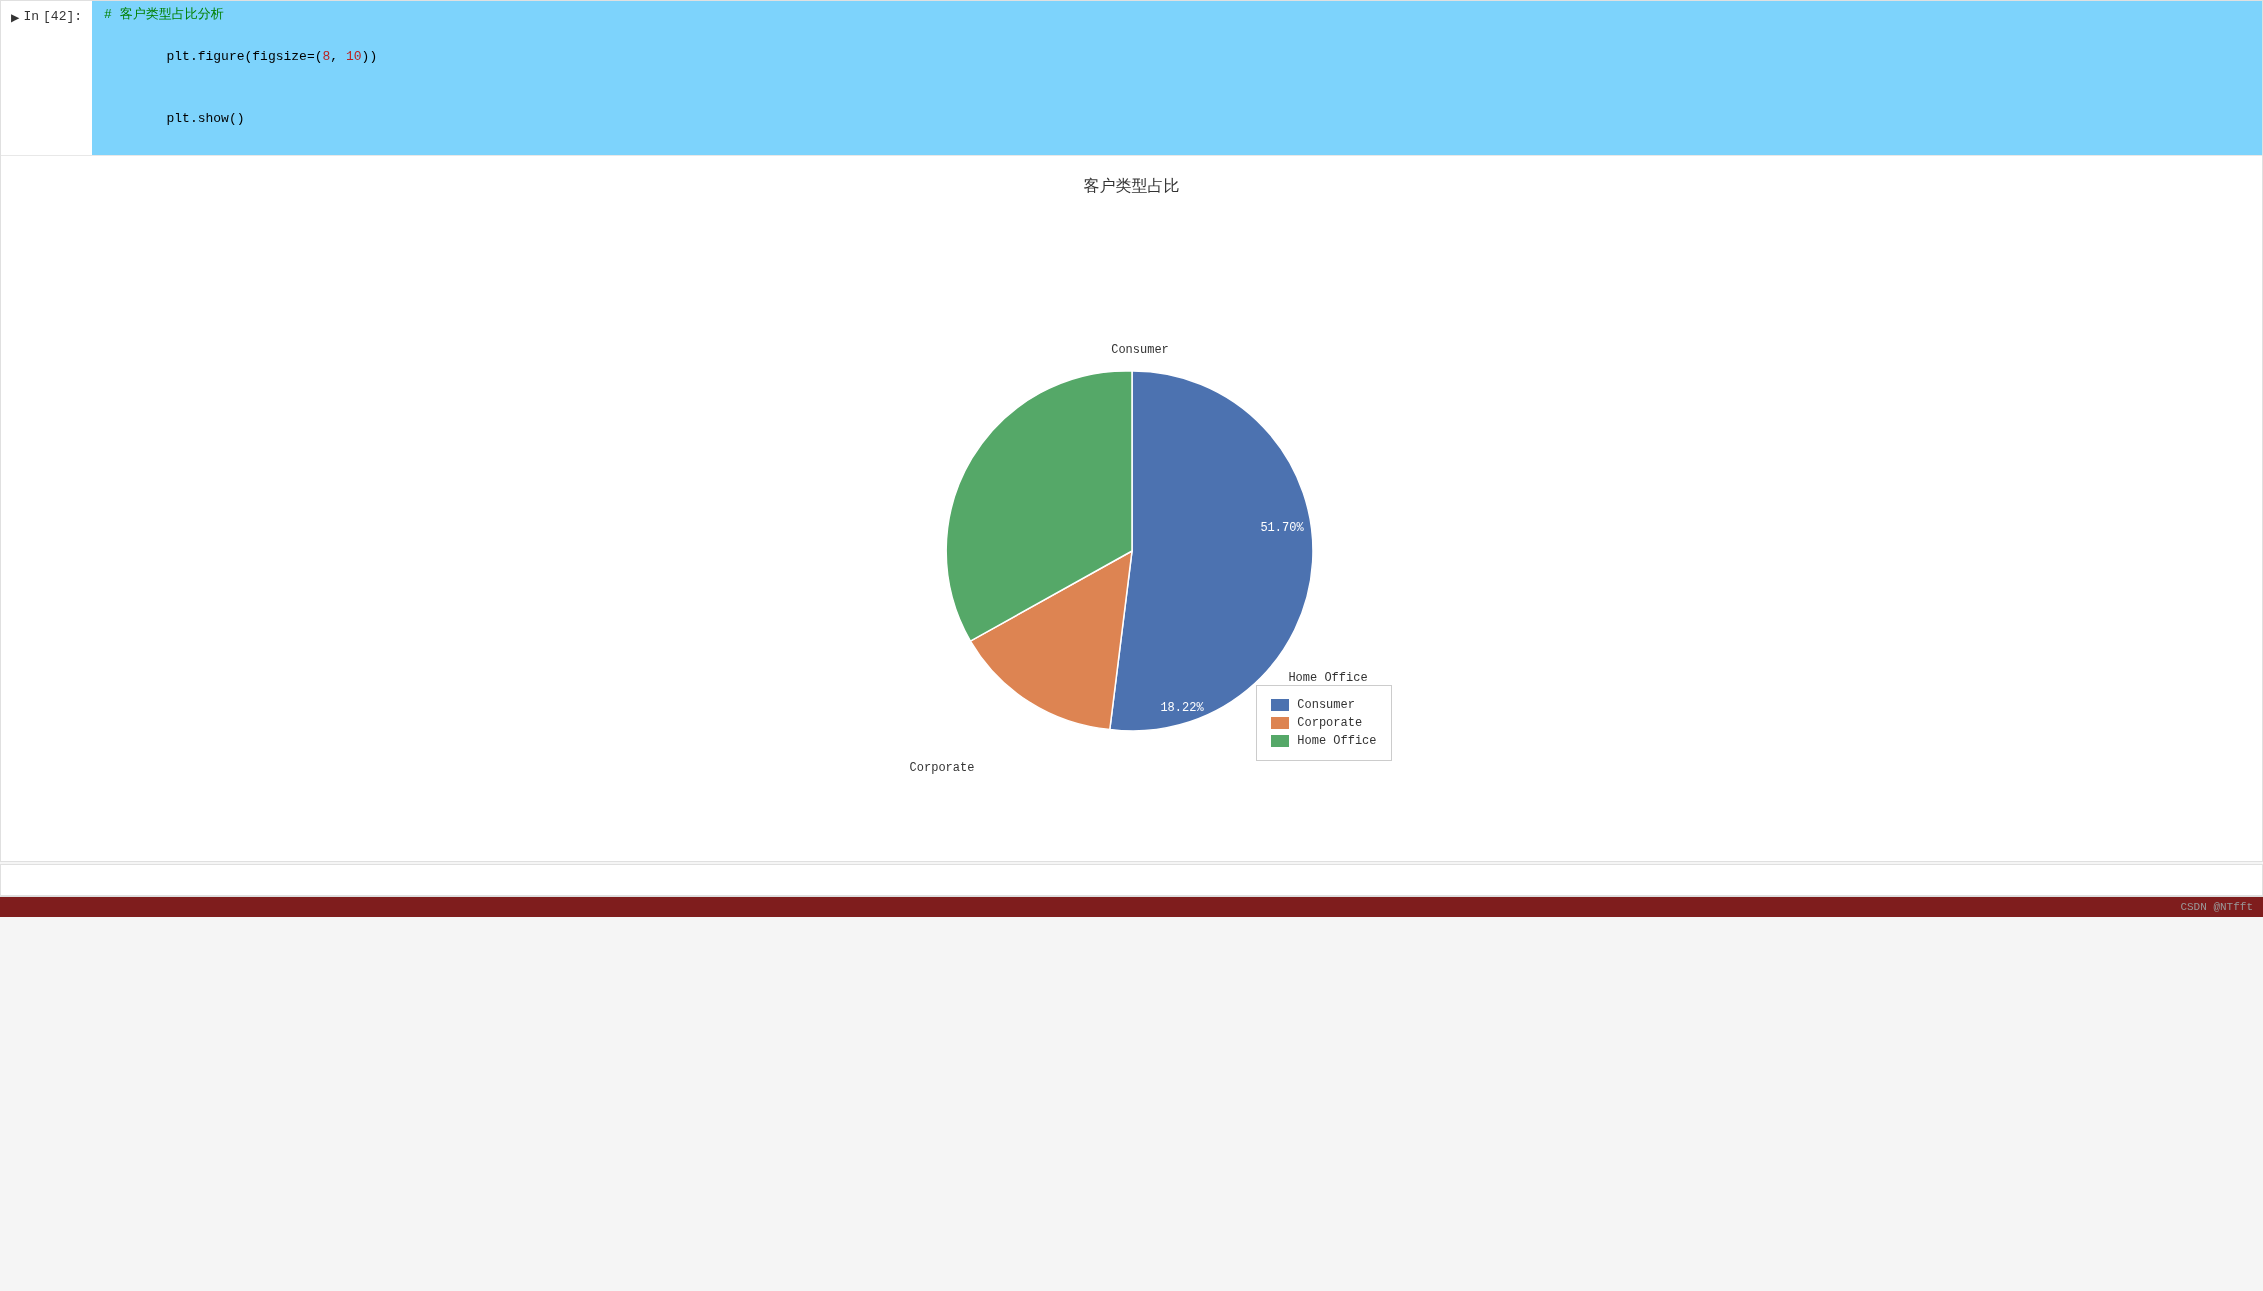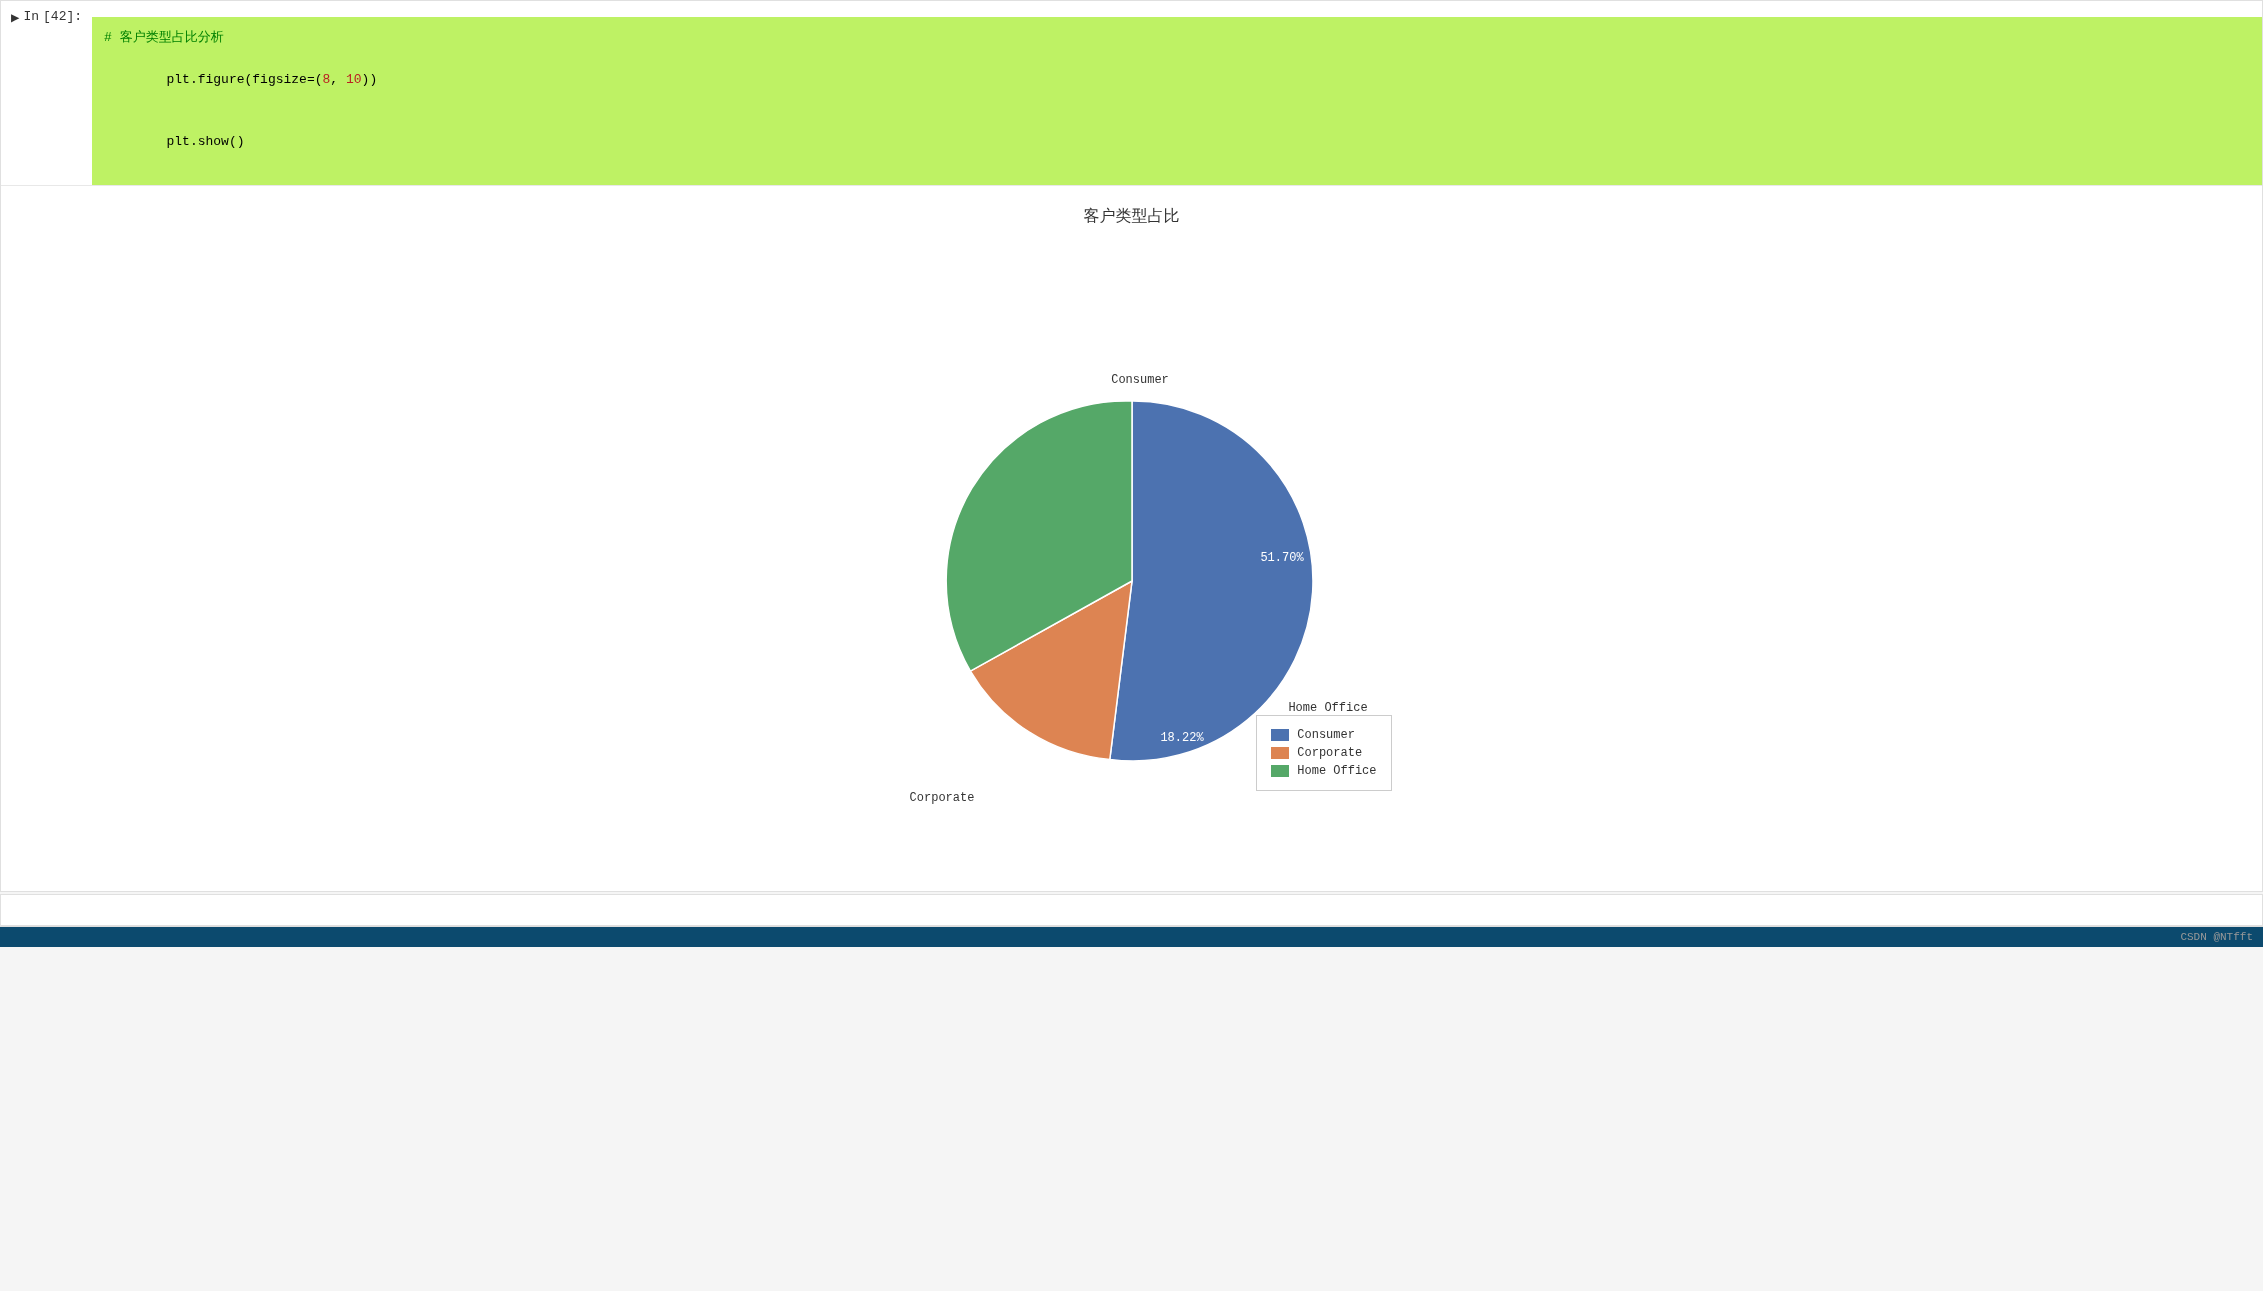--- a/index.html
+++ b/index.html
@@ -30,24 +30,23 @@
     }
     .run-icon {
       color: #333;
       font-size: 14px;
     }
     .cell-label {
       color: #333;
     }
     .code-area {
       flex: 1;
-      padding: 11px 12px;
-      background: #bef264;
+      padding: 4px 12px;
+      background: #7dd3fc;
       line-height: 1.6;
-      margin-top: 16px;
     }
     .code-line {
       display: block;
       white-space: pre;
     }
     .comment { color: #008000; }
     .cell-output {
       padding: 20px 0;
       background: #ffffff;
       display: flex;
@@ -90,21 +89,21 @@
       font-family: 'Courier New', monospace;
       font-size: 12px;
       color: #333;
     }
     .legend-swatch {
       width: 18px;
       height: 12px;
       display: inline-block;
     }
     .bottom-bar {
-      background: #0c4a6e;
+      background: #7f1d1d;
       border-top: 1px solid #ddd;
       padding: 4px 10px;
       text-align: right;
       font-size: 11px;
       color: #999;
     }
     .cell-output-wrapper {
       width: 100%;
       display: flex;
       justify-content: center;

